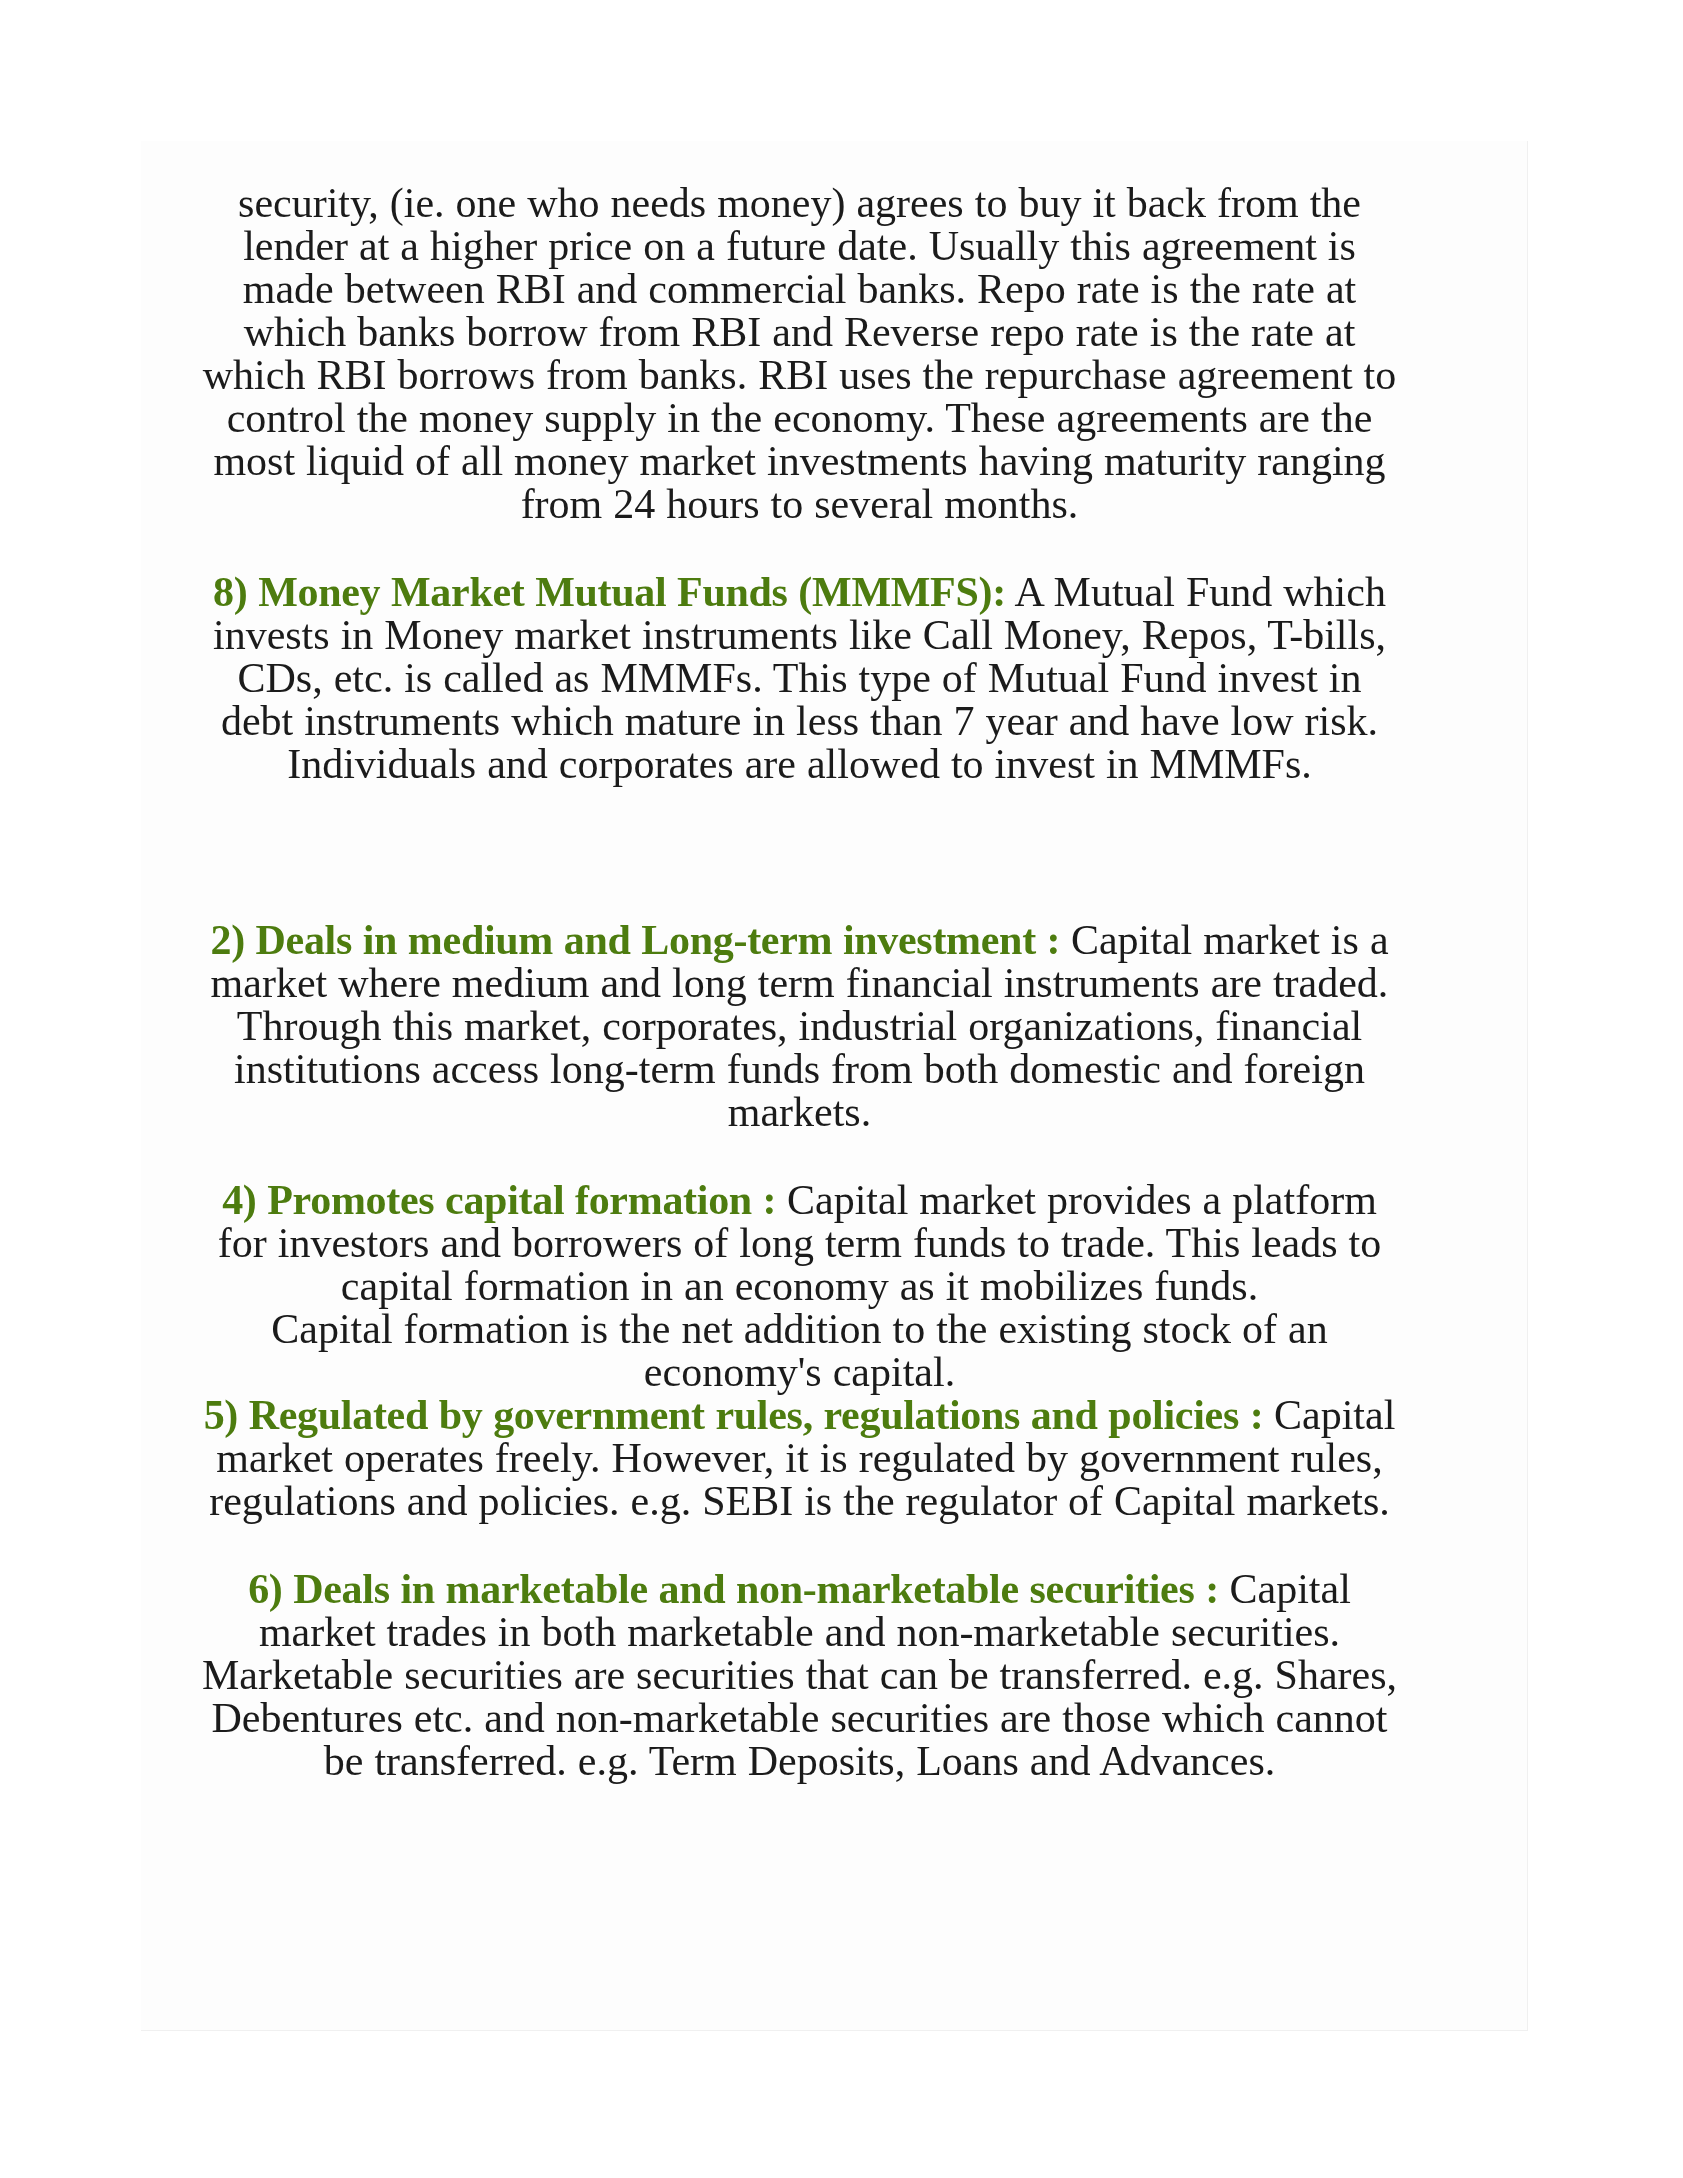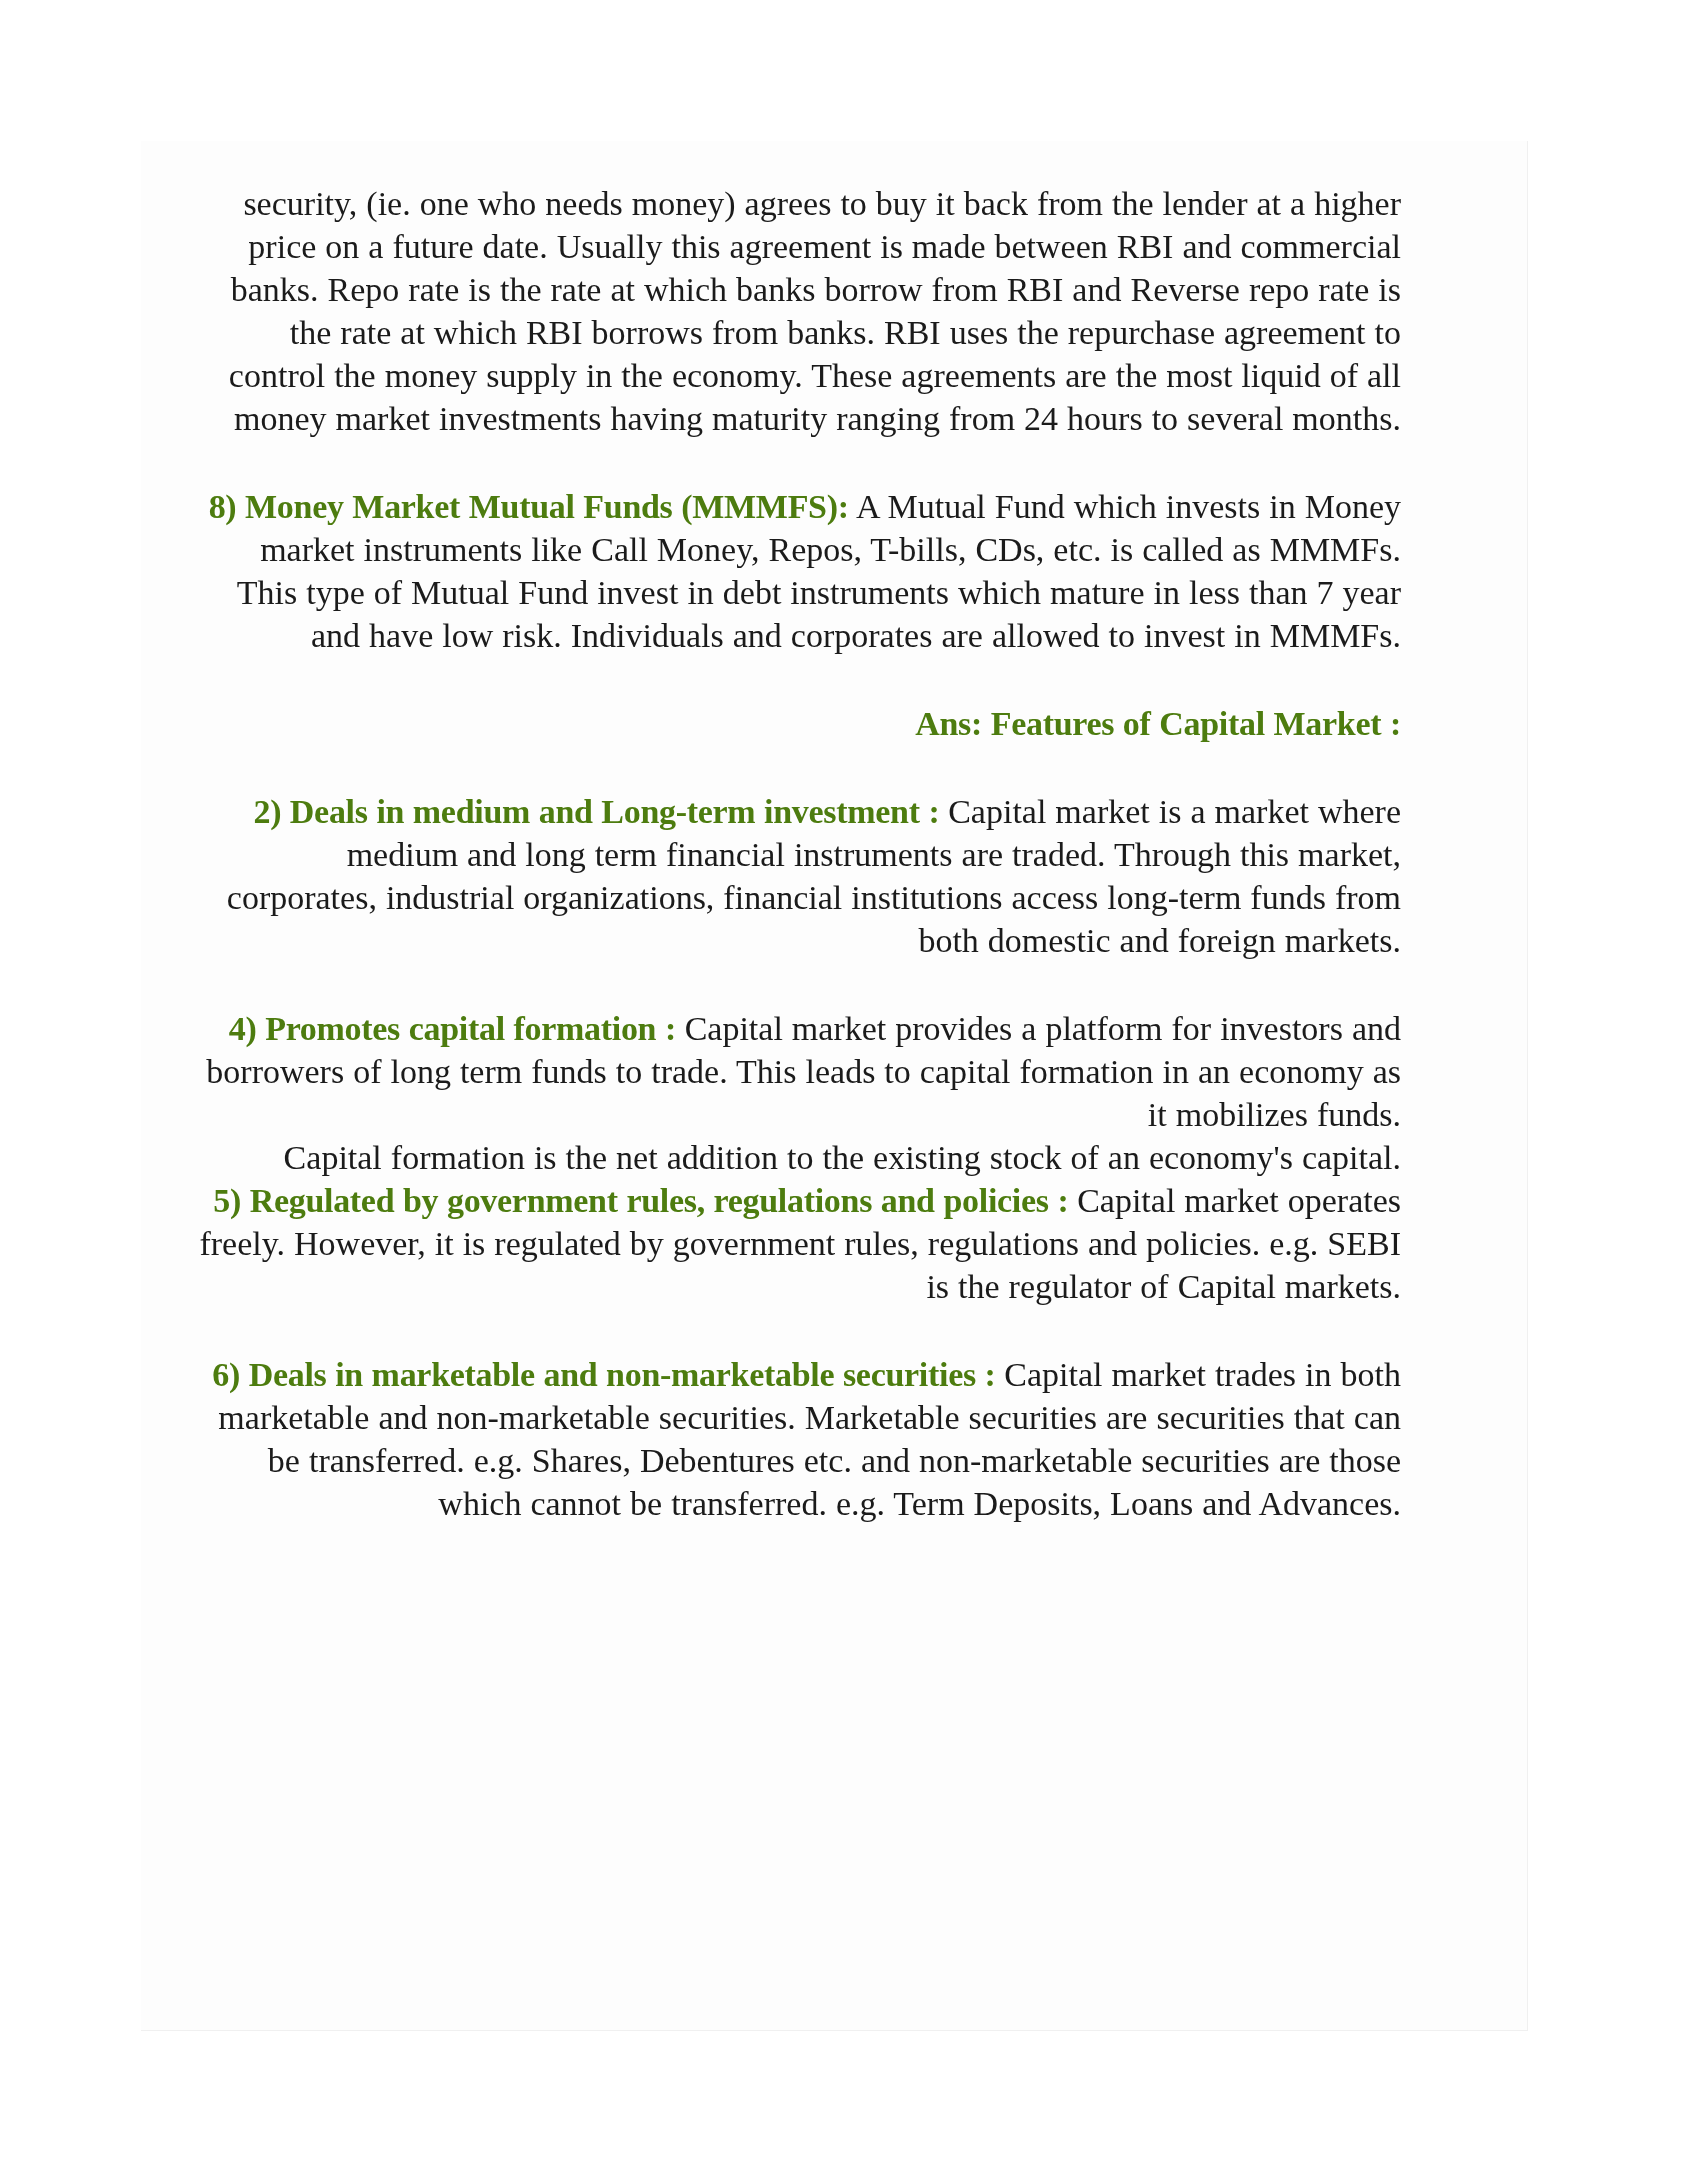--- a/index.html
+++ b/index.html
@@ -24,24 +24,24 @@
     height: 1889px;
     background: #fdfdfd;
     border-right: 1px solid #f0f0f0;
     border-bottom: 1px solid #f0f0f0;
   }
   .content {
     position: absolute;
     left: 198px;
     top: 182px;
     width: 1203px;
-    font-size: 34px;
+    font-size: 42px;
     line-height: 43px;
     color: #1b1b1b;
-    text-align: right;
+    text-align: center;
     word-spacing: 0.5px;
   }
   .content p {
     margin: 0 0 45px 0;
   }
   .content p:last-child {
     margin-bottom: 0;
   }
   .content strong {
     font-weight: 700;
@@ -56,21 +56,21 @@
 
   <div class="scan-area"></div>
 
   <main class="content">
 
     <p><span>security, (ie. one who needs money) agrees to buy it back from the lender at a higher price on a future date. Usually this agreement is made between RBI and commercial banks. Repo rate is the rate at which banks borrow from RBI and Reverse repo rate is the rate at which RBI borrows from banks. RBI uses the repurchase agreement to control the money supply in the economy. These agreements are the most liquid of all money market investments having maturity ranging from 24 hours to several months.</span></p>
 
     <p><strong>8) Money Market Mutual Funds (MMMFS):</strong><span> A Mutual Fund which invests in Money market instruments like Call Money, Repos, T-bills, CDs, etc. is called as MMMFs. This type of Mutual Fund invest in debt instruments which mature in less than 7 year and have low risk. Individuals and corporates are allowed to invest in MMMFs.</span></p>
 
 
-    <p><strong>Ans: Features of Capital Market :</strong><br></p>
+    <p><br></p>
 
 
     <p><strong>2) Deals in medium and Long-term investment : </strong><span>Capital market is a market where medium and long term financial instruments are traded. Through this market, corporates, industrial organizations, financial institutions access long-term funds from both domestic and foreign markets.</span></p>
 
 
     <p><strong>4) Promotes capital formation : </strong><span>Capital market provides a platform for investors and borrowers of long term funds to trade. This leads to capital formation in an economy as it mobilizes funds.</span><br><span>Capital formation is the net addition to the existing stock of an economy's capital.</span><br><strong>5) Regulated by government rules, regulations and policies : </strong><span>Capital market operates freely. However, it is regulated by government rules, regulations and policies. e.g. SEBI is the regulator of Capital markets.</span></p>
 
     <p><strong>6) Deals in marketable and non-marketable securities : </strong><span>Capital market trades in both marketable and non-marketable securities. Marketable securities are securities that can be transferred. e.g. Shares, Debentures etc. and non-marketable securities are those which cannot be transferred. e.g. Term Deposits, Loans and Advances.</span></p>
 
   </main>

